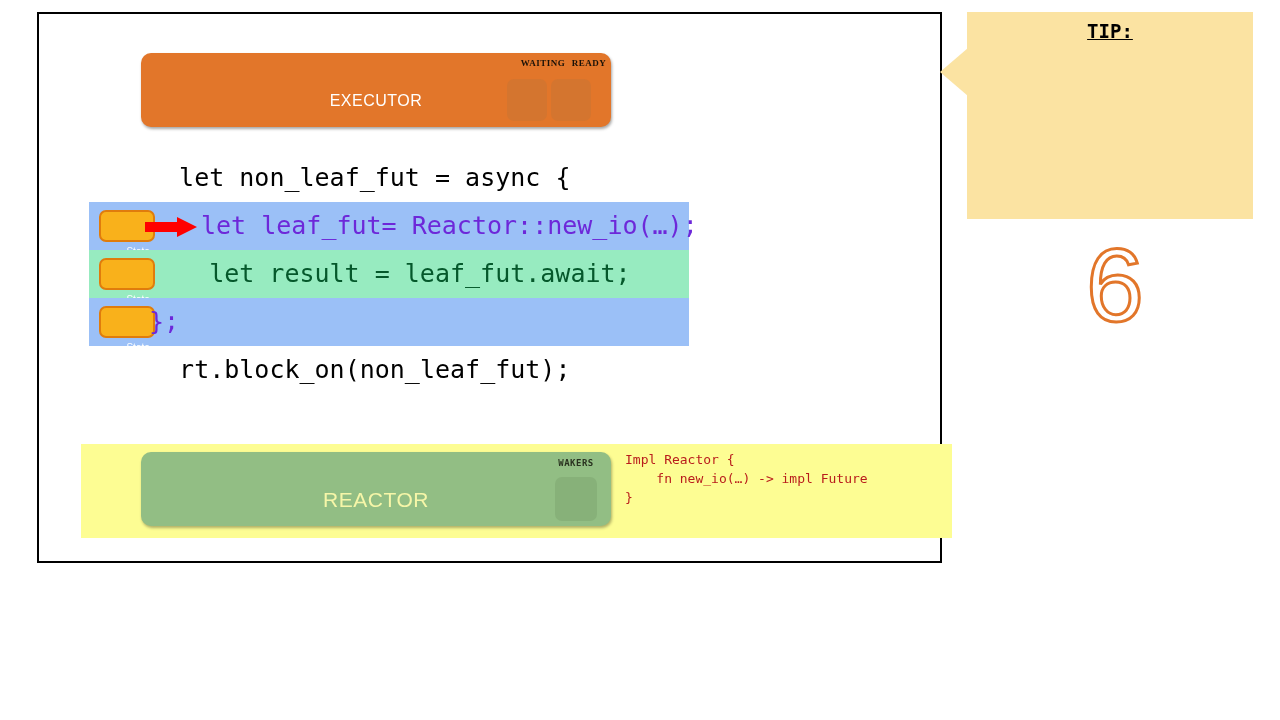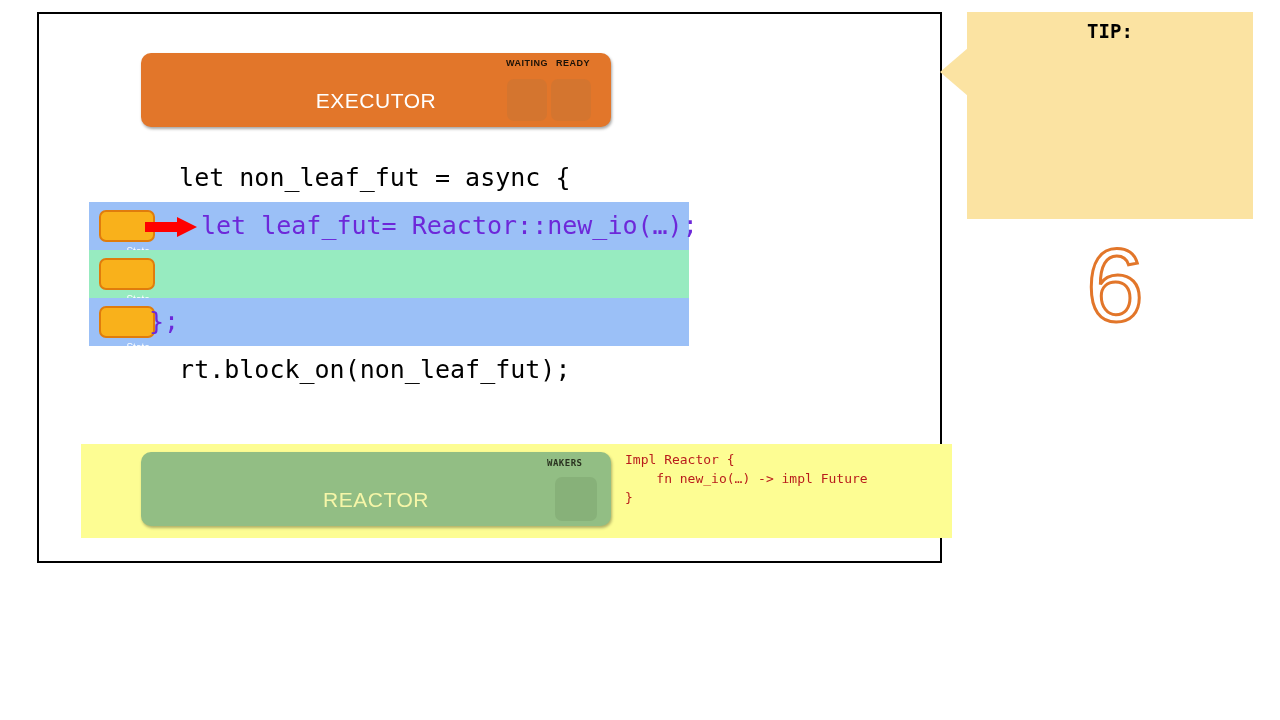--- a/index.html
+++ b/index.html
@@ -42,43 +42,44 @@
     position: absolute;
     left: 0;
     top: 0;
     width: 470px;
     height: 96px;
     display: flex;
     align-items: center;
     justify-content: center;
     color: #ffffff;
     font-family: "Liberation Sans", sans-serif;
-    font-size: 21px;
+    font-size: 16px;
     letter-spacing: 0.5px;
   }
   .queue-slot {
     position: absolute;
     top: 26px;
     width: 40px;
     height: 42px;
     background: #D4752F;
     border-radius: 7px;
   }
   #slot-waiting { left: 366px; }
   #slot-ready   { left: 410px; }
   .queue-label {
     position: absolute;
     top: 5px;
     width: 56px;
     text-align: center;
     color: #1a1208;
-    font-family: Liberation Sans, sans-serif;
+    font-family: Liberation Serif, serif;
     font-size: 9px;
     font-weight: bold;
     letter-spacing: 0.5px;
+    margin-left: 16px;
   }
   #label-waiting { left: 358px; }
   #label-ready   { left: 404px; text-align: center; }
 
   
   #code-area {
     position: absolute;
     left: 50px;
     top: 140px;
     width: 600px;
@@ -174,21 +175,21 @@
     width: 42px;
     height: 44px;
     background: #87B179;
     border-radius: 7px;
   }
   #label-wakers {
     position: absolute;
     left: 406px;
     top: 6px;
     width: 58px;
-    text-align: left;
+    text-align: center;
     color: #2a3320;
     font-family: "DejaVu Sans Mono", monospace;
     font-size: 9px;
     font-weight: bold;
     letter-spacing: 0.5px;
   }
   #reactor-code {
     position: absolute;
     left: 586px;
     top: 436px;
@@ -218,20 +219,21 @@
   #tip-title {
     position: absolute;
     left: 0;
     top: 8px;
     width: 286px;
     text-align: center;
     font-family: "DejaVu Sans Mono", monospace;
     font-size: 19px;
     font-weight: bold;
     color: #000000;
+    text-decoration: underline;
   }
   #tip-body {
     position: absolute;
     left: 9px;
     top: 38px;
     width: 272px;
     font-family: "DejaVu Sans Mono", monospace;
     font-size: 16.5px;
     line-height: 22px;
     color: #111111;
@@ -278,20 +280,21 @@
         <span class="s-num">1</span>
       </div>
       <span class="code-text band-blue-text" style="left:112px;">let leaf_fut= Reactor::new_io(…);</span>
     </div>
 
     <div class="code-line green">
       <div class="state-badge">
         <span>State</span>
         <span class="s-num">2</span>
       </div>
+      <span class="code-text band-green-text" style="left:75px;">   let result = leaf_fut.await;</span>
     </div>
 
     <div class="code-line blue">
       <div class="state-badge">
         <span>State</span>
         <span class="s-num">3</span>
       </div>
       <span class="code-text band-blue-text" style="left:60px;">};</span>
     </div>
 

